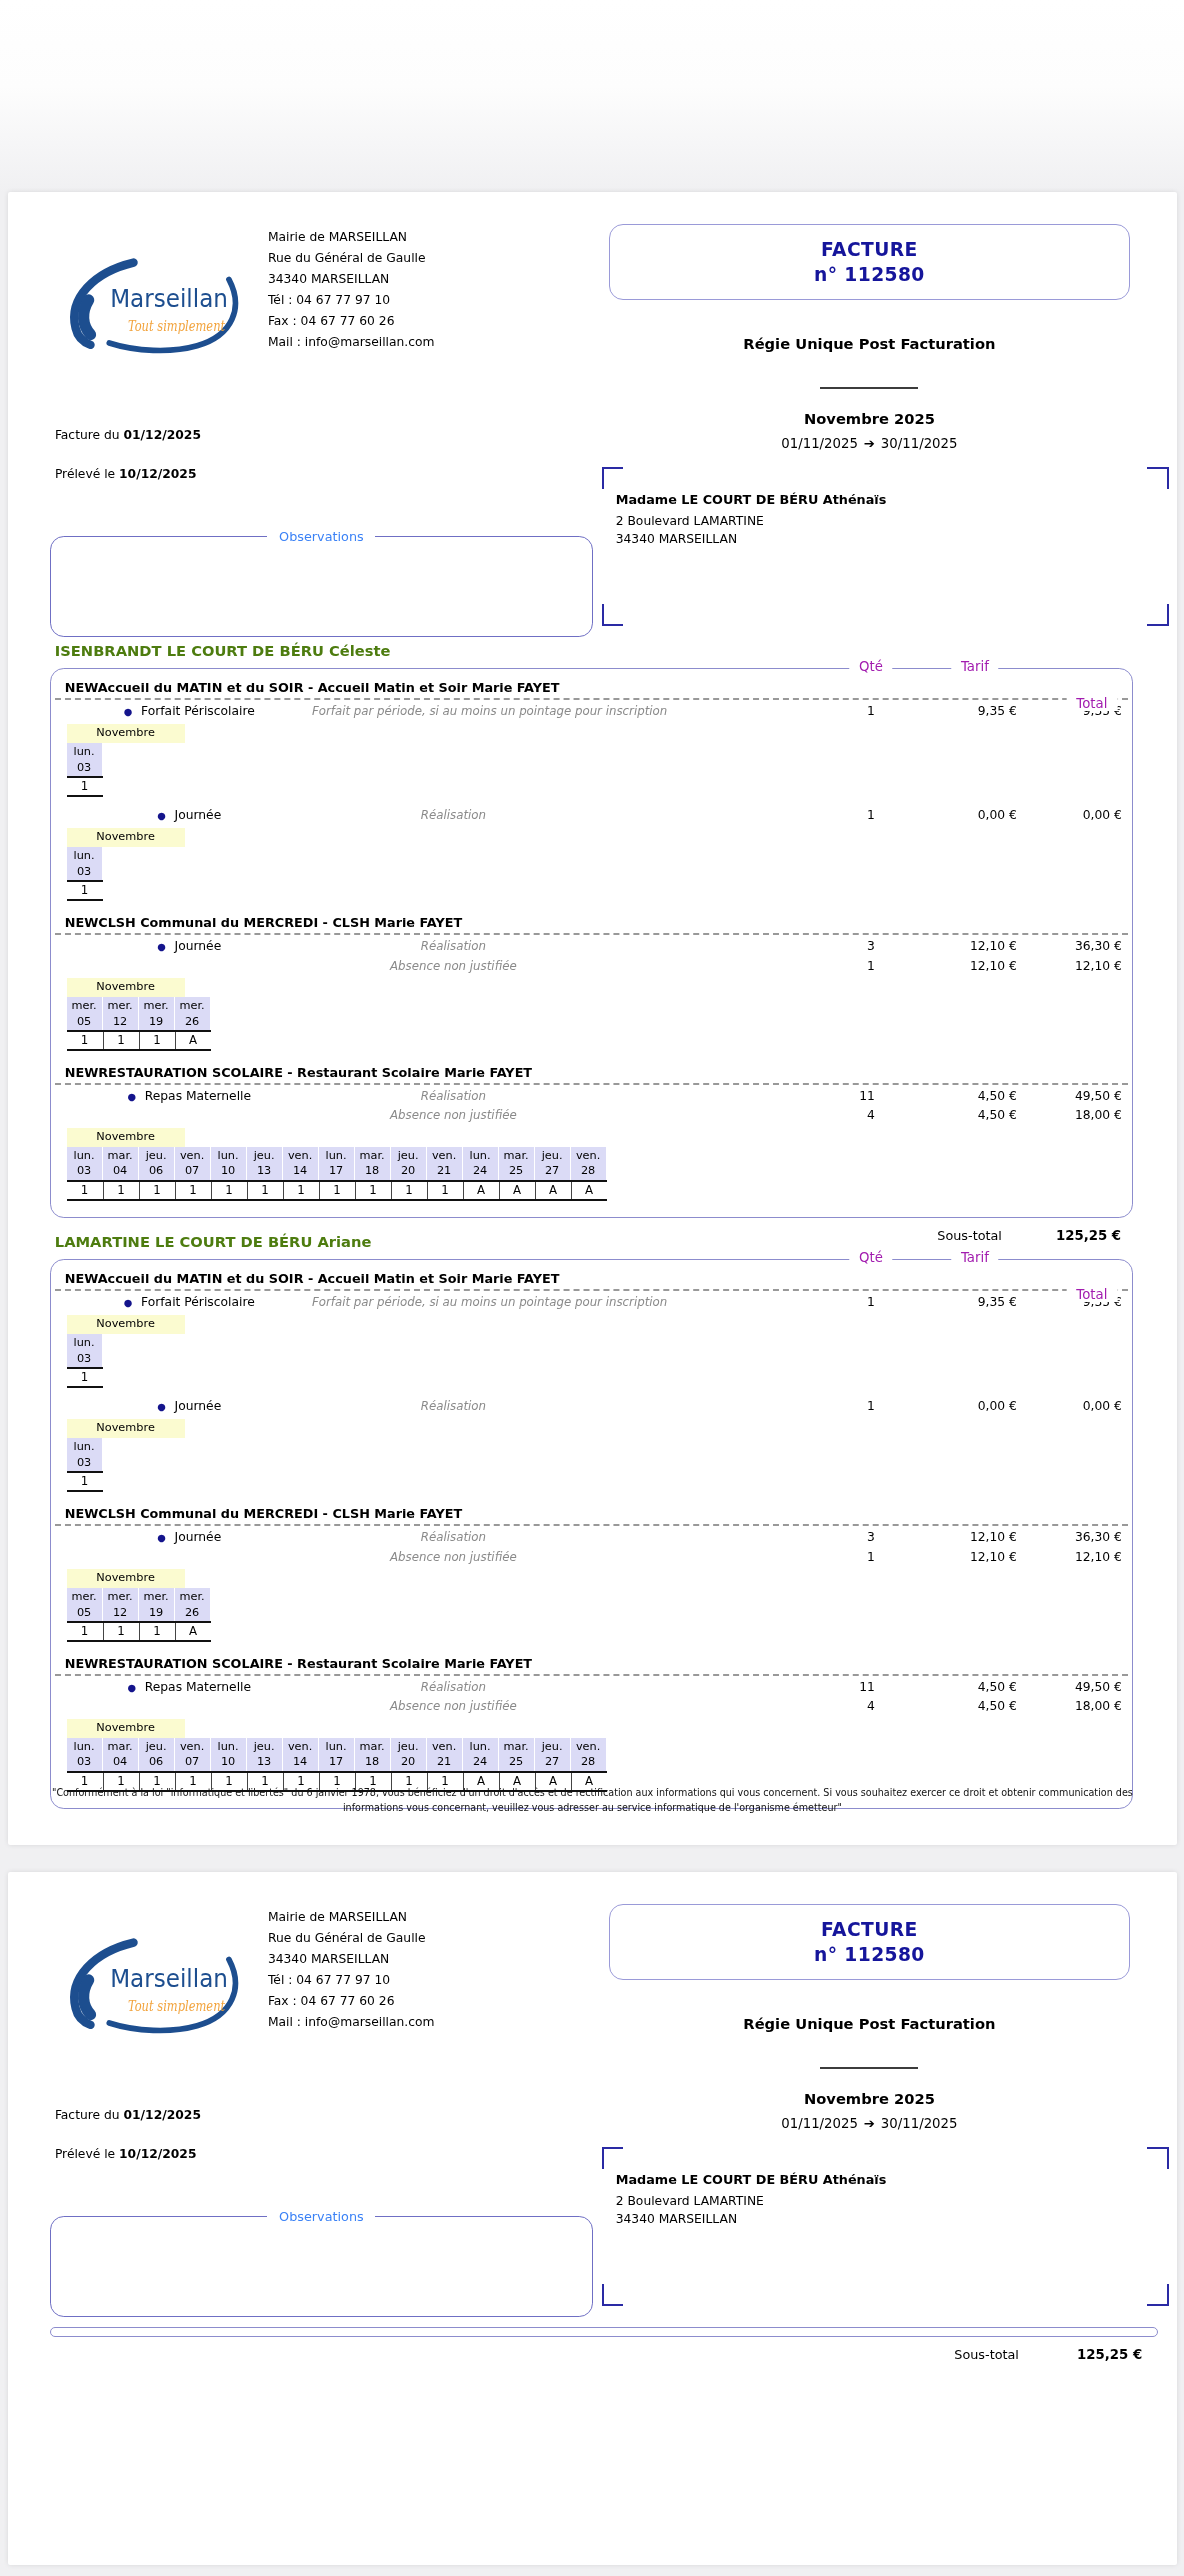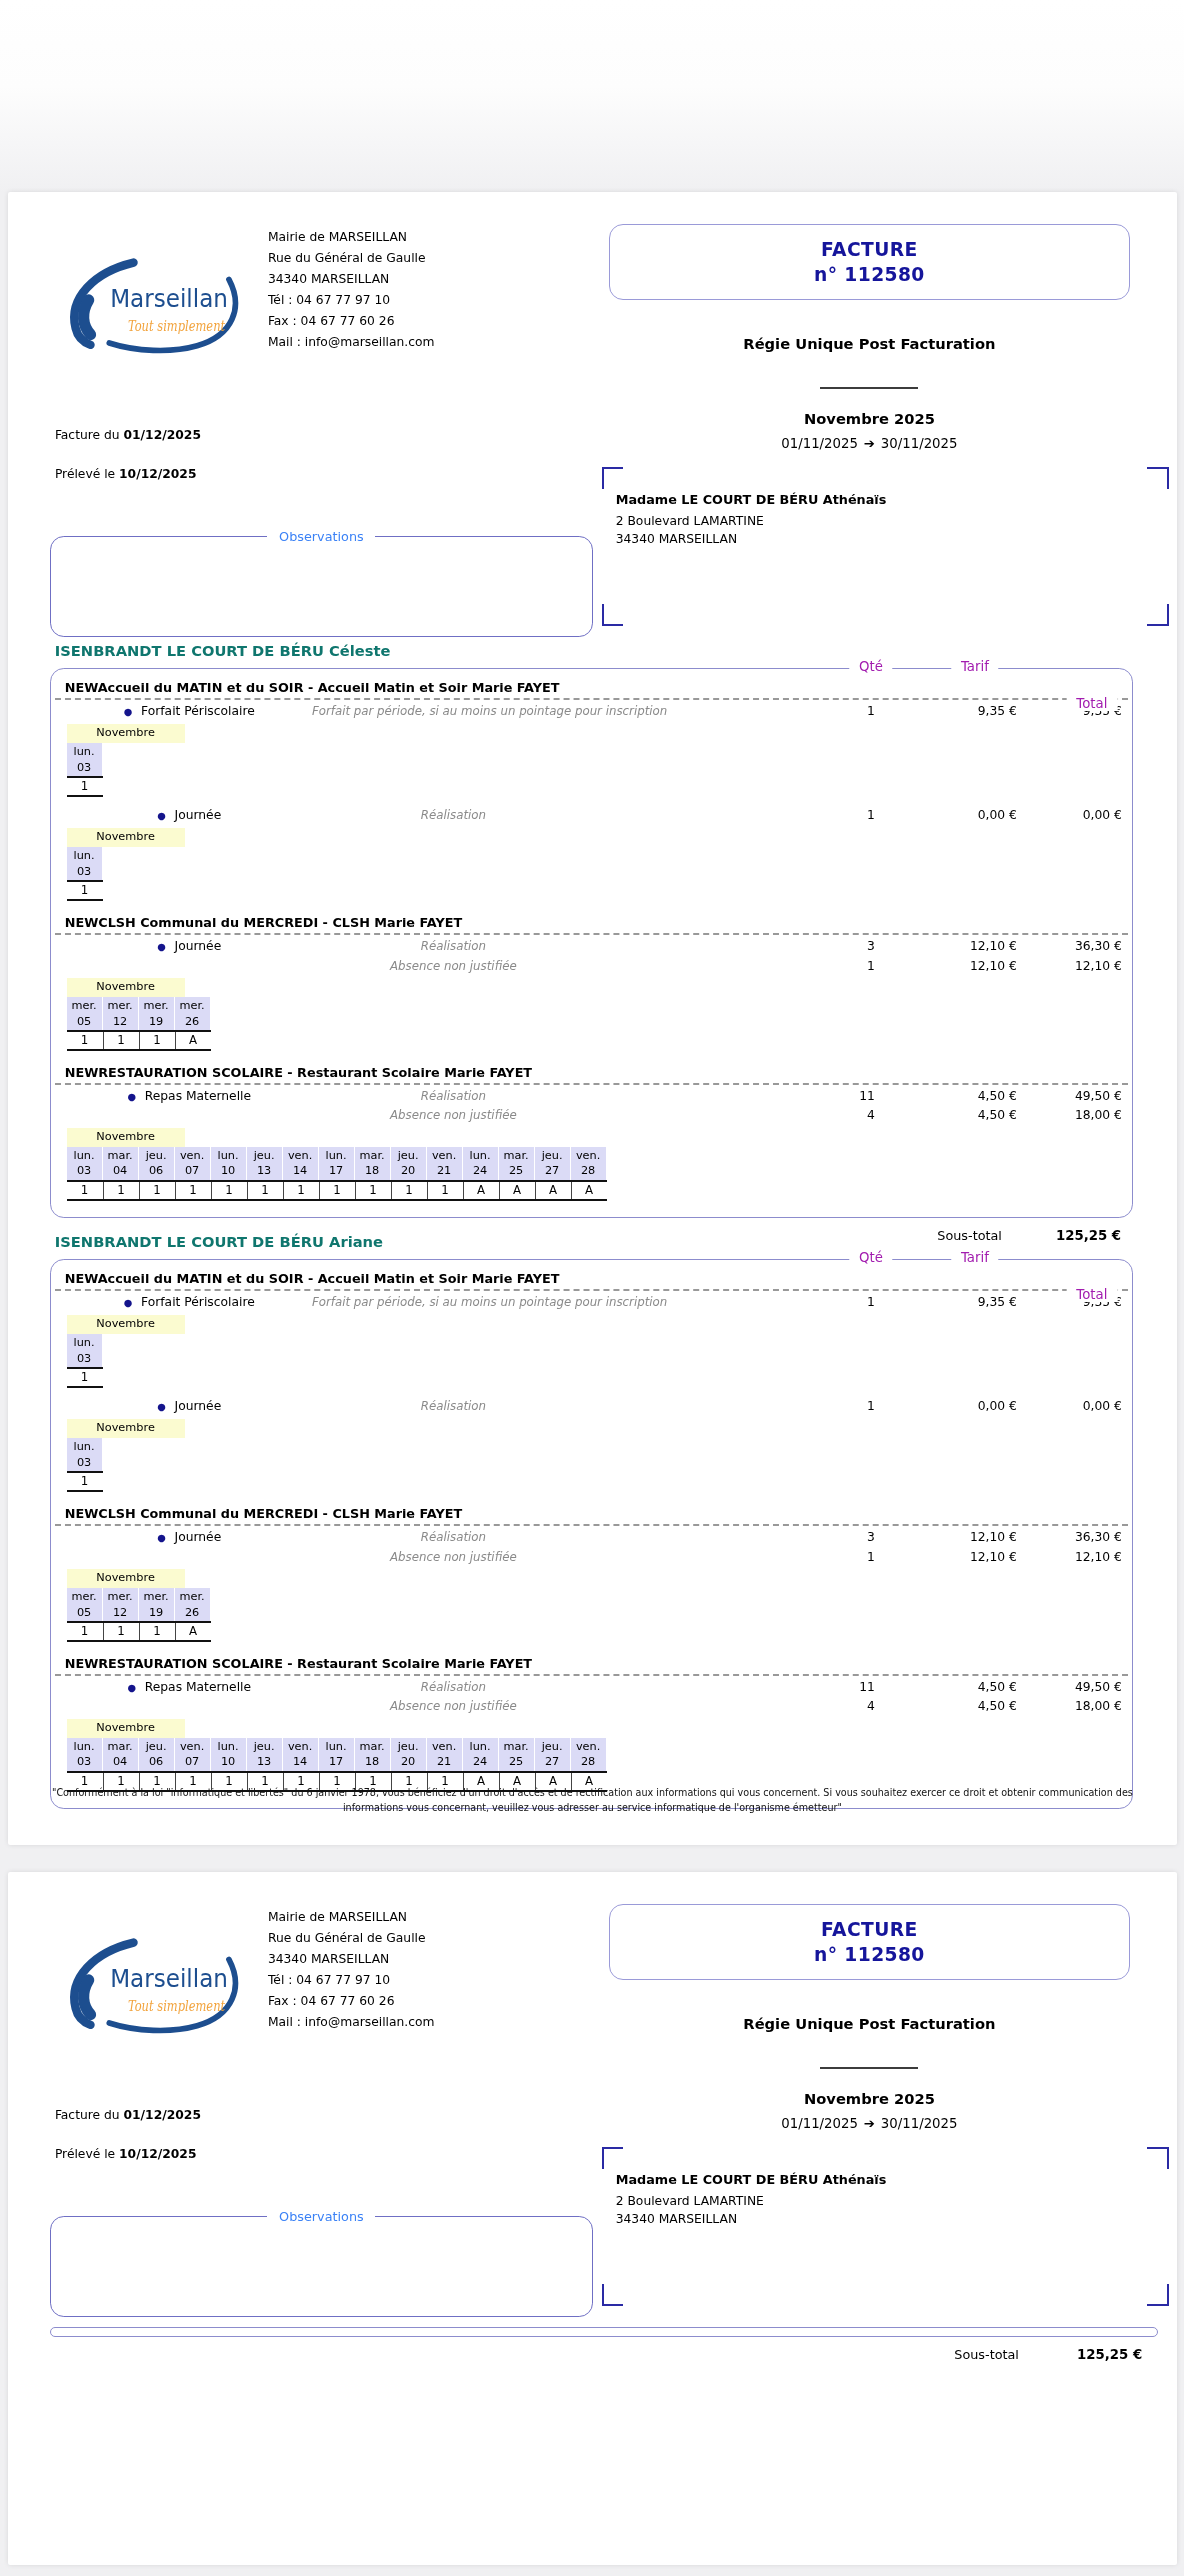--- a/index.html
+++ b/index.html
@@ -52,21 +52,21 @@
 
   
   .obs { position:absolute; left:42px; top:337px; width:543px; height:108px;
     border:1.4px solid #6f6fc4; border-radius:13.8px; }
   .obs legend { margin:0 auto; padding:0 11.8px; color:#3b82f6; font-size:12.8px; }
 
   
   .section { position:absolute; left:42px; width:1083px; }
   .sec0 { top:450px; }
   .sec1 { top:1041px; }
-  .sec-title { color:#0f766e; font-weight:bold; font-size:14.7px; margin:0 0 8.8px 4.9px; }
+  .sec-title { color:#4d7c0f; font-weight:bold; font-size:14.7px; margin:0 0 8.8px 4.9px; }
   .table-box { position:relative; border:1.6px solid #8c8ccd; border-radius:13.8px; padding:5.9px 0 7.9px 0; background:#fff; }
   .col-label { position:absolute; top:-9.8px; transform:translateX(-50%); background:#fff;
     padding:0 9.8px; color:#a21caf; font-size:13.3px; }
   .cl-qty { left:820px; } .cl-tarif { left:924px; } .cl-total { left:1041px;margin-top:37px; }
   .group-title { font-weight:bold; font-size:12.8px; padding:4.9px 13.8px 2px 13.8px; white-space:nowrap; }
   .dashed { border-top:2px dashed #999; margin:1px 3.9px 2px 3.9px; }
   .item-row { display:grid; grid-template-columns:261px 283px 280px 142px 105px 10.8px;
     font-size:12.3px; line-height:18.7px; }
   .c-act { padding-left:15.7px; white-space:nowrap;text-align:center; }
   .bullet { color:#14148c; font-size:9.8px; margin-right:8.8px; }
@@ -353,21 +353,21 @@
               <div class="cal-val">A</div>
             </div>
           </div>
         </div>
         <div class="subtotal-row">
           <span class="lbl">Sous-total</span>
           <span class="val">125,25 €</span>
         </div>
       </div>
       <div class="section sec1">
-        <div class="sec-title">ISENBRANDT LE COURT DE BÉRU Ariane</div>
+        <div class="sec-title">LAMARTINE LE COURT DE BÉRU Ariane</div>
         <div class="table-box">
           <span class="col-label cl-qty">Qté</span>
           <span class="col-label cl-tarif">Tarif</span>
           <span class="col-label cl-total">Total</span>
           <div class="group-title">NEWAccueil du MATIN et du SOIR - Accueil Matin et Soir Marie FAYET</div>
           <div class="dashed"></div>
           <div class="item-row">
             <div class="c-act"><span class="bullet">●</span><span>Forfait Périscolaire</span></div>
             <div class="c-desc">Forfait par période, si au moins un pointage pour inscription</div>
             <div class="c-num">1</div>

